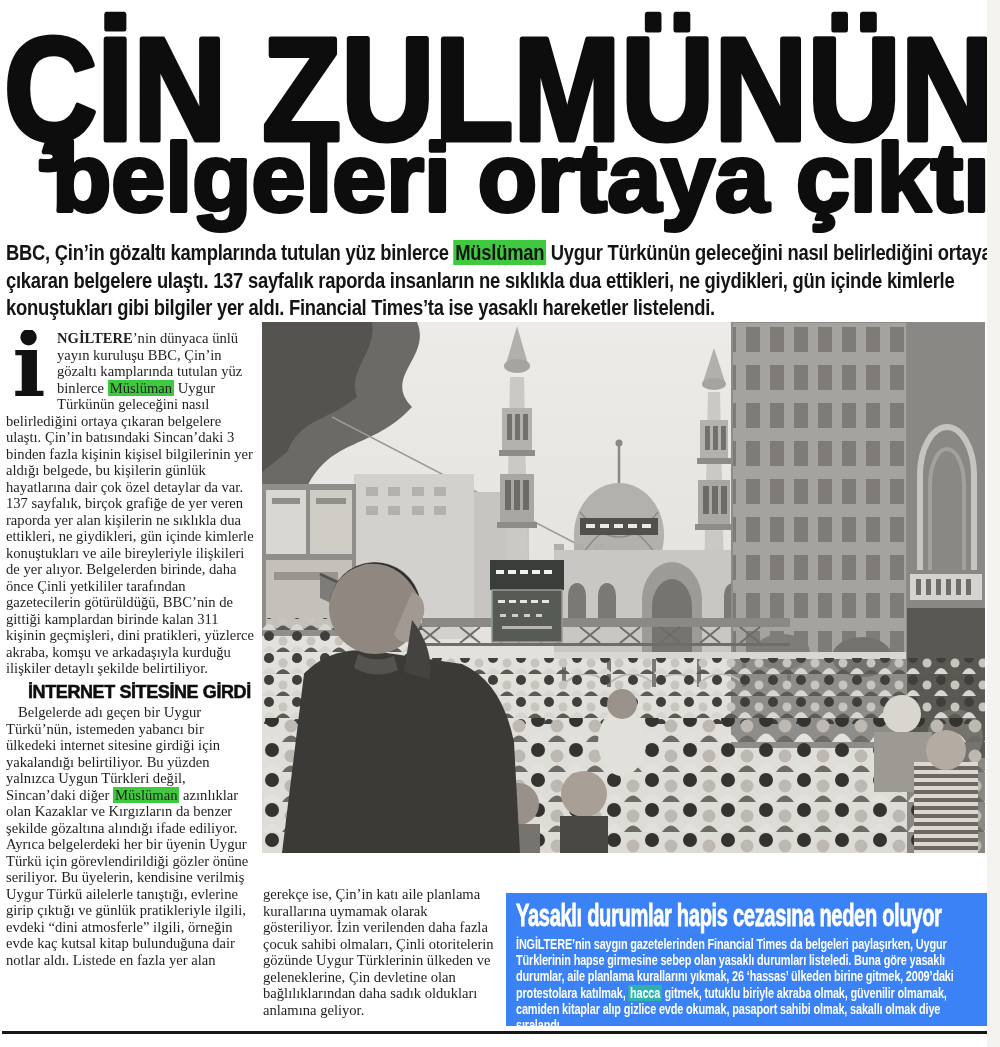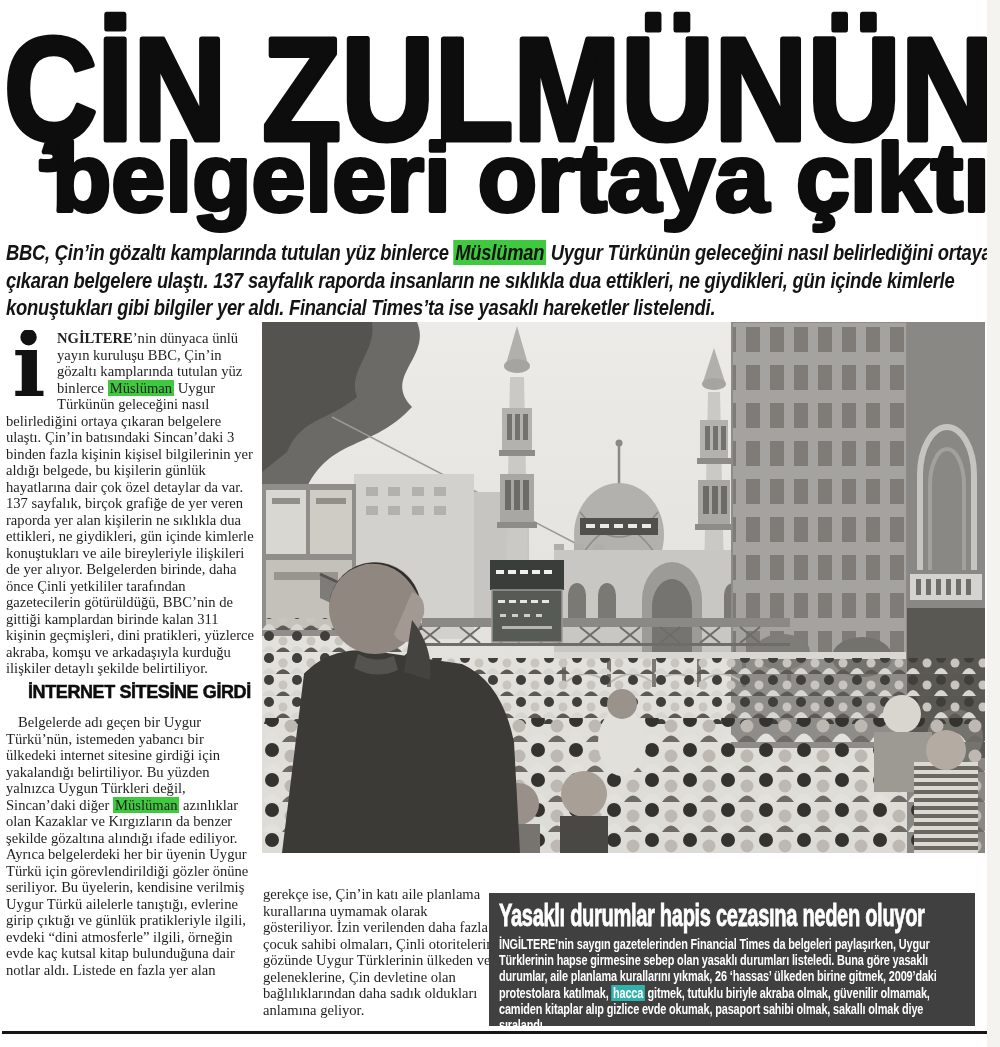--- a/index.html
+++ b/index.html
@@ -7,56 +7,56 @@
     position:relative;width:987px;height:1047px;background:#ffffff;
     overflow:hidden;font-family:"Liberation Serif","DejaVu Serif",serif;color:#1f1f1f;
   }
   
   .headline-svg{position:absolute;left:0;top:0;width:1000px;height:236px;}
   .headline-svg text{
     font-family:"Liberation Sans","DejaVu Sans",sans-serif;font-weight:bold;
     fill:#0d0d0d;stroke:#0d0d0d;paint-order:stroke;stroke-linejoin:round;
   }
   
-  .lead{position:absolute;left:6px;top:239px;width:988px;height:84px;overflow:hidden;font-style:italic;}
+  .lead{position:absolute;left:6px;top:239px;width:988px;height:84px;overflow:hidden;}
   .lead-inner{
     width:1180px;transform:scale(0.836,1);transform-origin:top left;
     font-family:"Liberation Sans","DejaVu Sans",sans-serif;font-weight:bold;
     font-size:22px;line-height:27.5px;letter-spacing:-0.3px;color:#141414;
   }
   .hl-green{background:#3fc93f;padding:0 2px;}
   .hl-teal{background:#2fb2ab;color:#fff;padding:0 2px;}
   
   .col-left{position:absolute;left:6px;top:330px;width:249px;height:700px;overflow:hidden;}
   .col-mid{position:absolute;left:263px;top:886px;width:234px;height:150px;overflow:hidden;}
   .bodytext{font-size:14.6px;line-height:16.5px;text-align:left;}
   .dropcap{
     float:left;width:46px;height:62px;text-align:center;
     font:bold 88px/58px "DejaVu Serif",serif;color:#111;margin:6px 5px 2px 0;
   }
   .subhead{
     font-family:"Liberation Sans","DejaVu Sans",sans-serif;font-weight:bold;
-    font-size:18px;letter-spacing:-0.4px;color:#0e0e0e;margin:7px 0 14px 22px;
+    font-size:18px;letter-spacing:-0.4px;color:#0e0e0e;margin:7px 0 4px 22px;
     -webkit-text-stroke:0.5px #0e0e0e;
   }
   .p2{ text-indent:12px;}
   .bold-start{font-weight:bold;}
   
   .photo{position:absolute;left:262px;top:322px;width:723px;height:531px;}
   
   .caption{position:absolute;left:262px;top:856px;width:723px;height:20px;overflow:hidden;}
   .caption-inner{
     width:1030px;transform:scale(0.703,1);transform-origin:top left;white-space:nowrap;
     font-family:"Liberation Sans","DejaVu Sans",sans-serif;font-weight:bold;
     font-size:13px;color:#111;letter-spacing:-0.2px;
   }
   
   .infobox{
-    position:absolute;left:489px;top:893px;width:486px;height:133px;
-    background:#404040;box-sizing:border-box;padding:6px 10px 4px 10px;overflow:hidden;
+    position:absolute;left:506px;top:893px;width:486px;height:133px;
+    background:#3b82f6;box-sizing:border-box;padding:6px 10px 4px 10px;overflow:hidden;
   }
   .ib-title{width:730px;transform:scale(0.648,1);transform-origin:top left;white-space:nowrap;
     font-family:"Liberation Sans","DejaVu Sans",sans-serif;font-weight:bold;
     font-size:31px;line-height:34px;color:#ffffff;-webkit-text-stroke:0.8px #ffffff;
     letter-spacing:-0.5px;}
   .ib-body{width:622px;transform:scale(0.748,1);transform-origin:top left;margin-top:3px;
     font-family:"Liberation Sans","DejaVu Sans",sans-serif;font-weight:bold;
     font-size:14.6px;line-height:16.2px;color:#ffffff;letter-spacing:-0.2px;}
   
   .bottom-rule{position:absolute;left:2px;top:1031px;width:988px;height:3px;background:#161616;}

